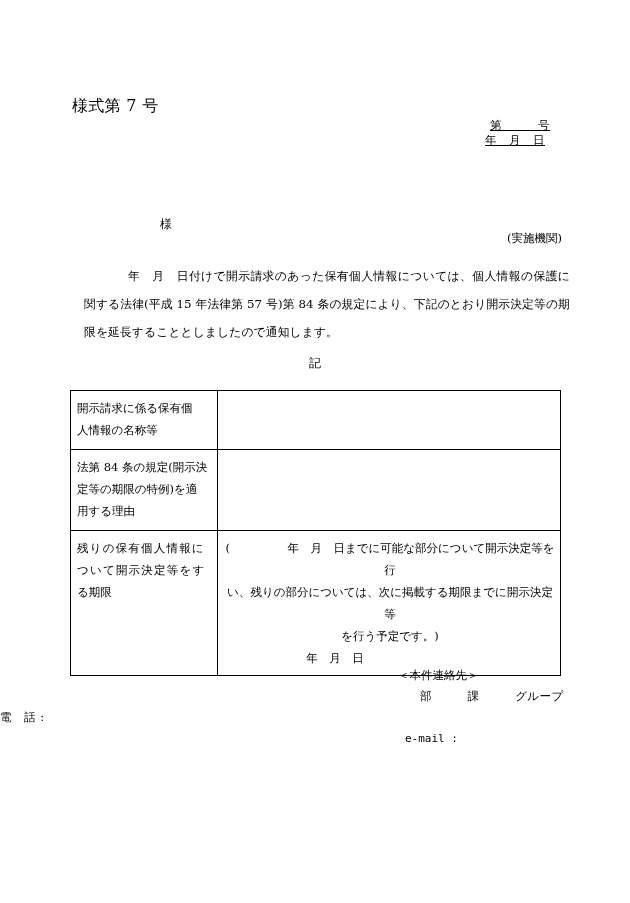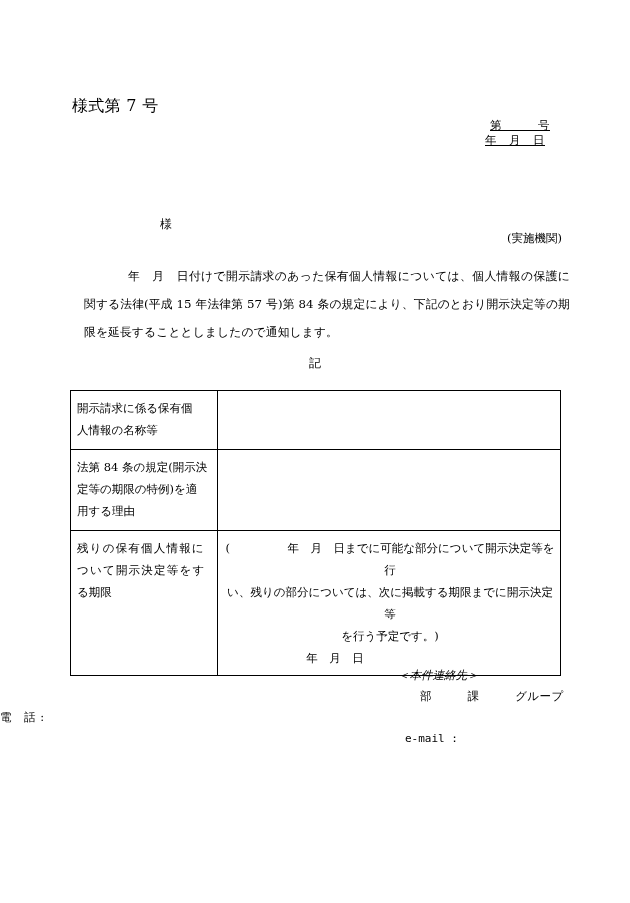--- a/index.html
+++ b/index.html
@@ -138,21 +138,20 @@
     position: absolute;
     left: 0;
     top: 665px;
     width: 630px;
     font-size: 11.5px;
     line-height: 21px;
   }
   .contact .c-head {
     display: block;
     padding-left: 398px;
-    font-style: italic;
   }
   .contact .c-dept {
     display: block;
     padding-left: 420px;
     letter-spacing: 0.4px;
   }
   .contact .c-tel {
     display: block;
     letter-spacing: 0.5px;
   }

